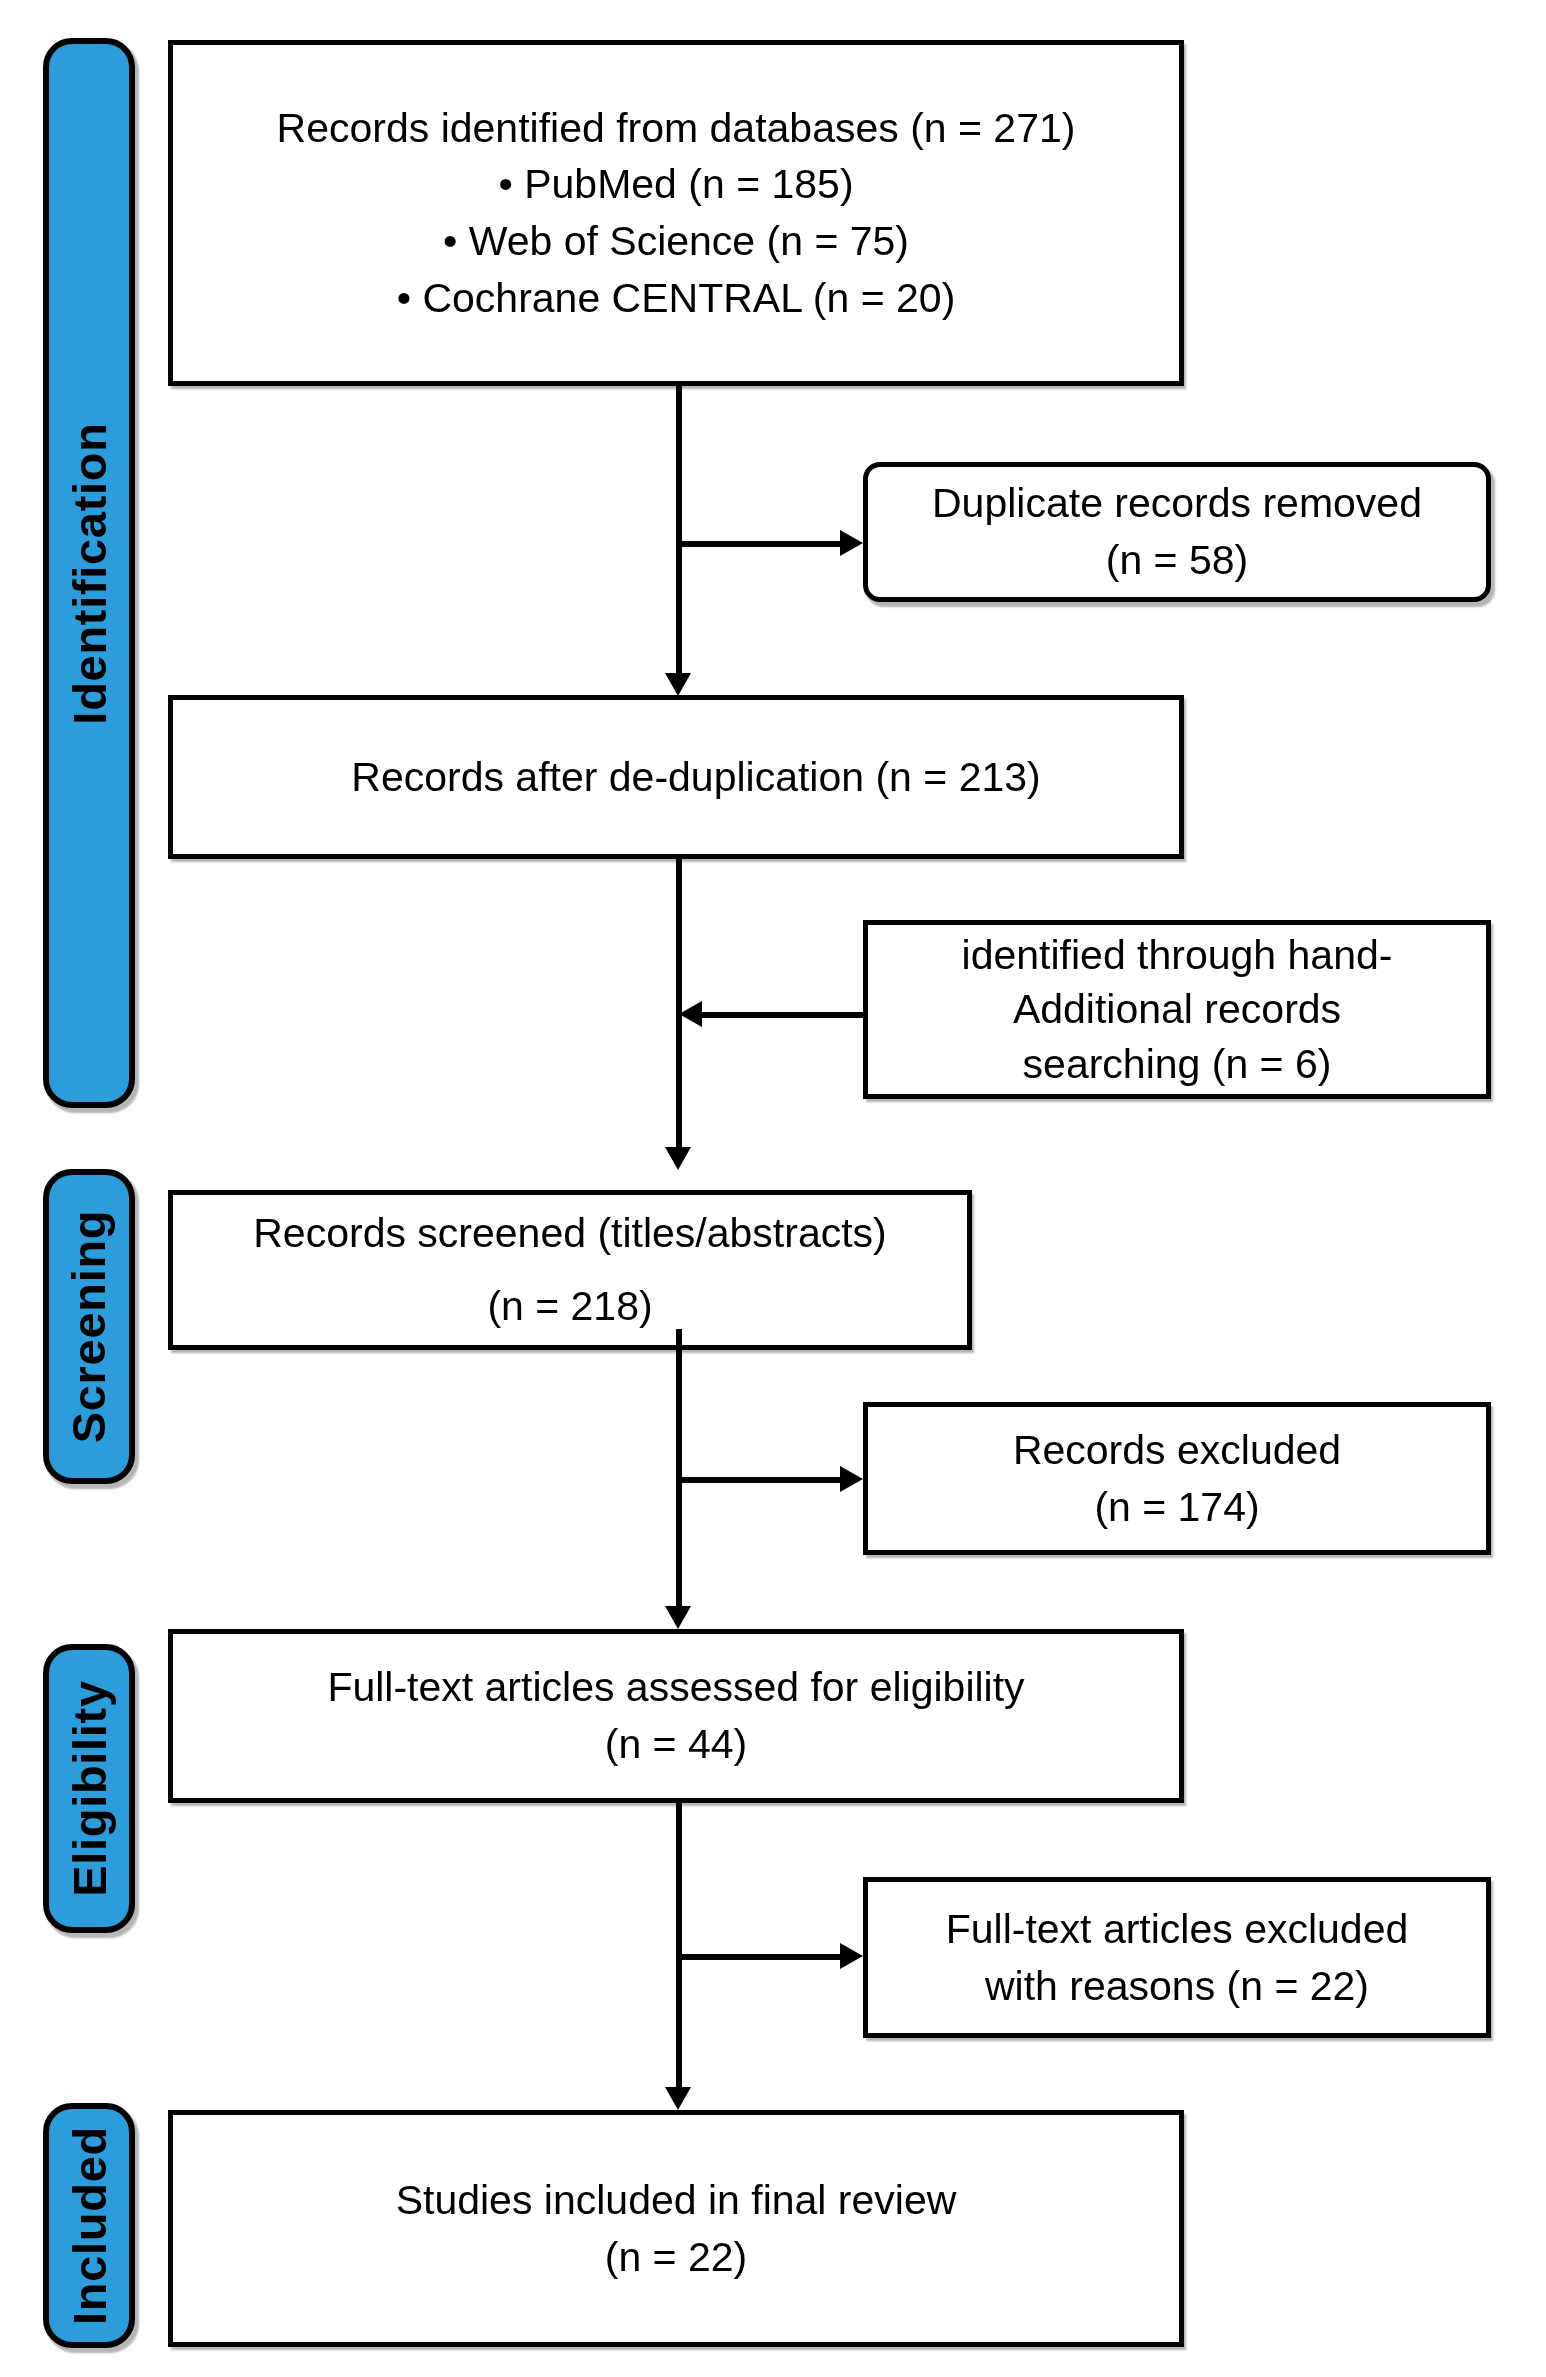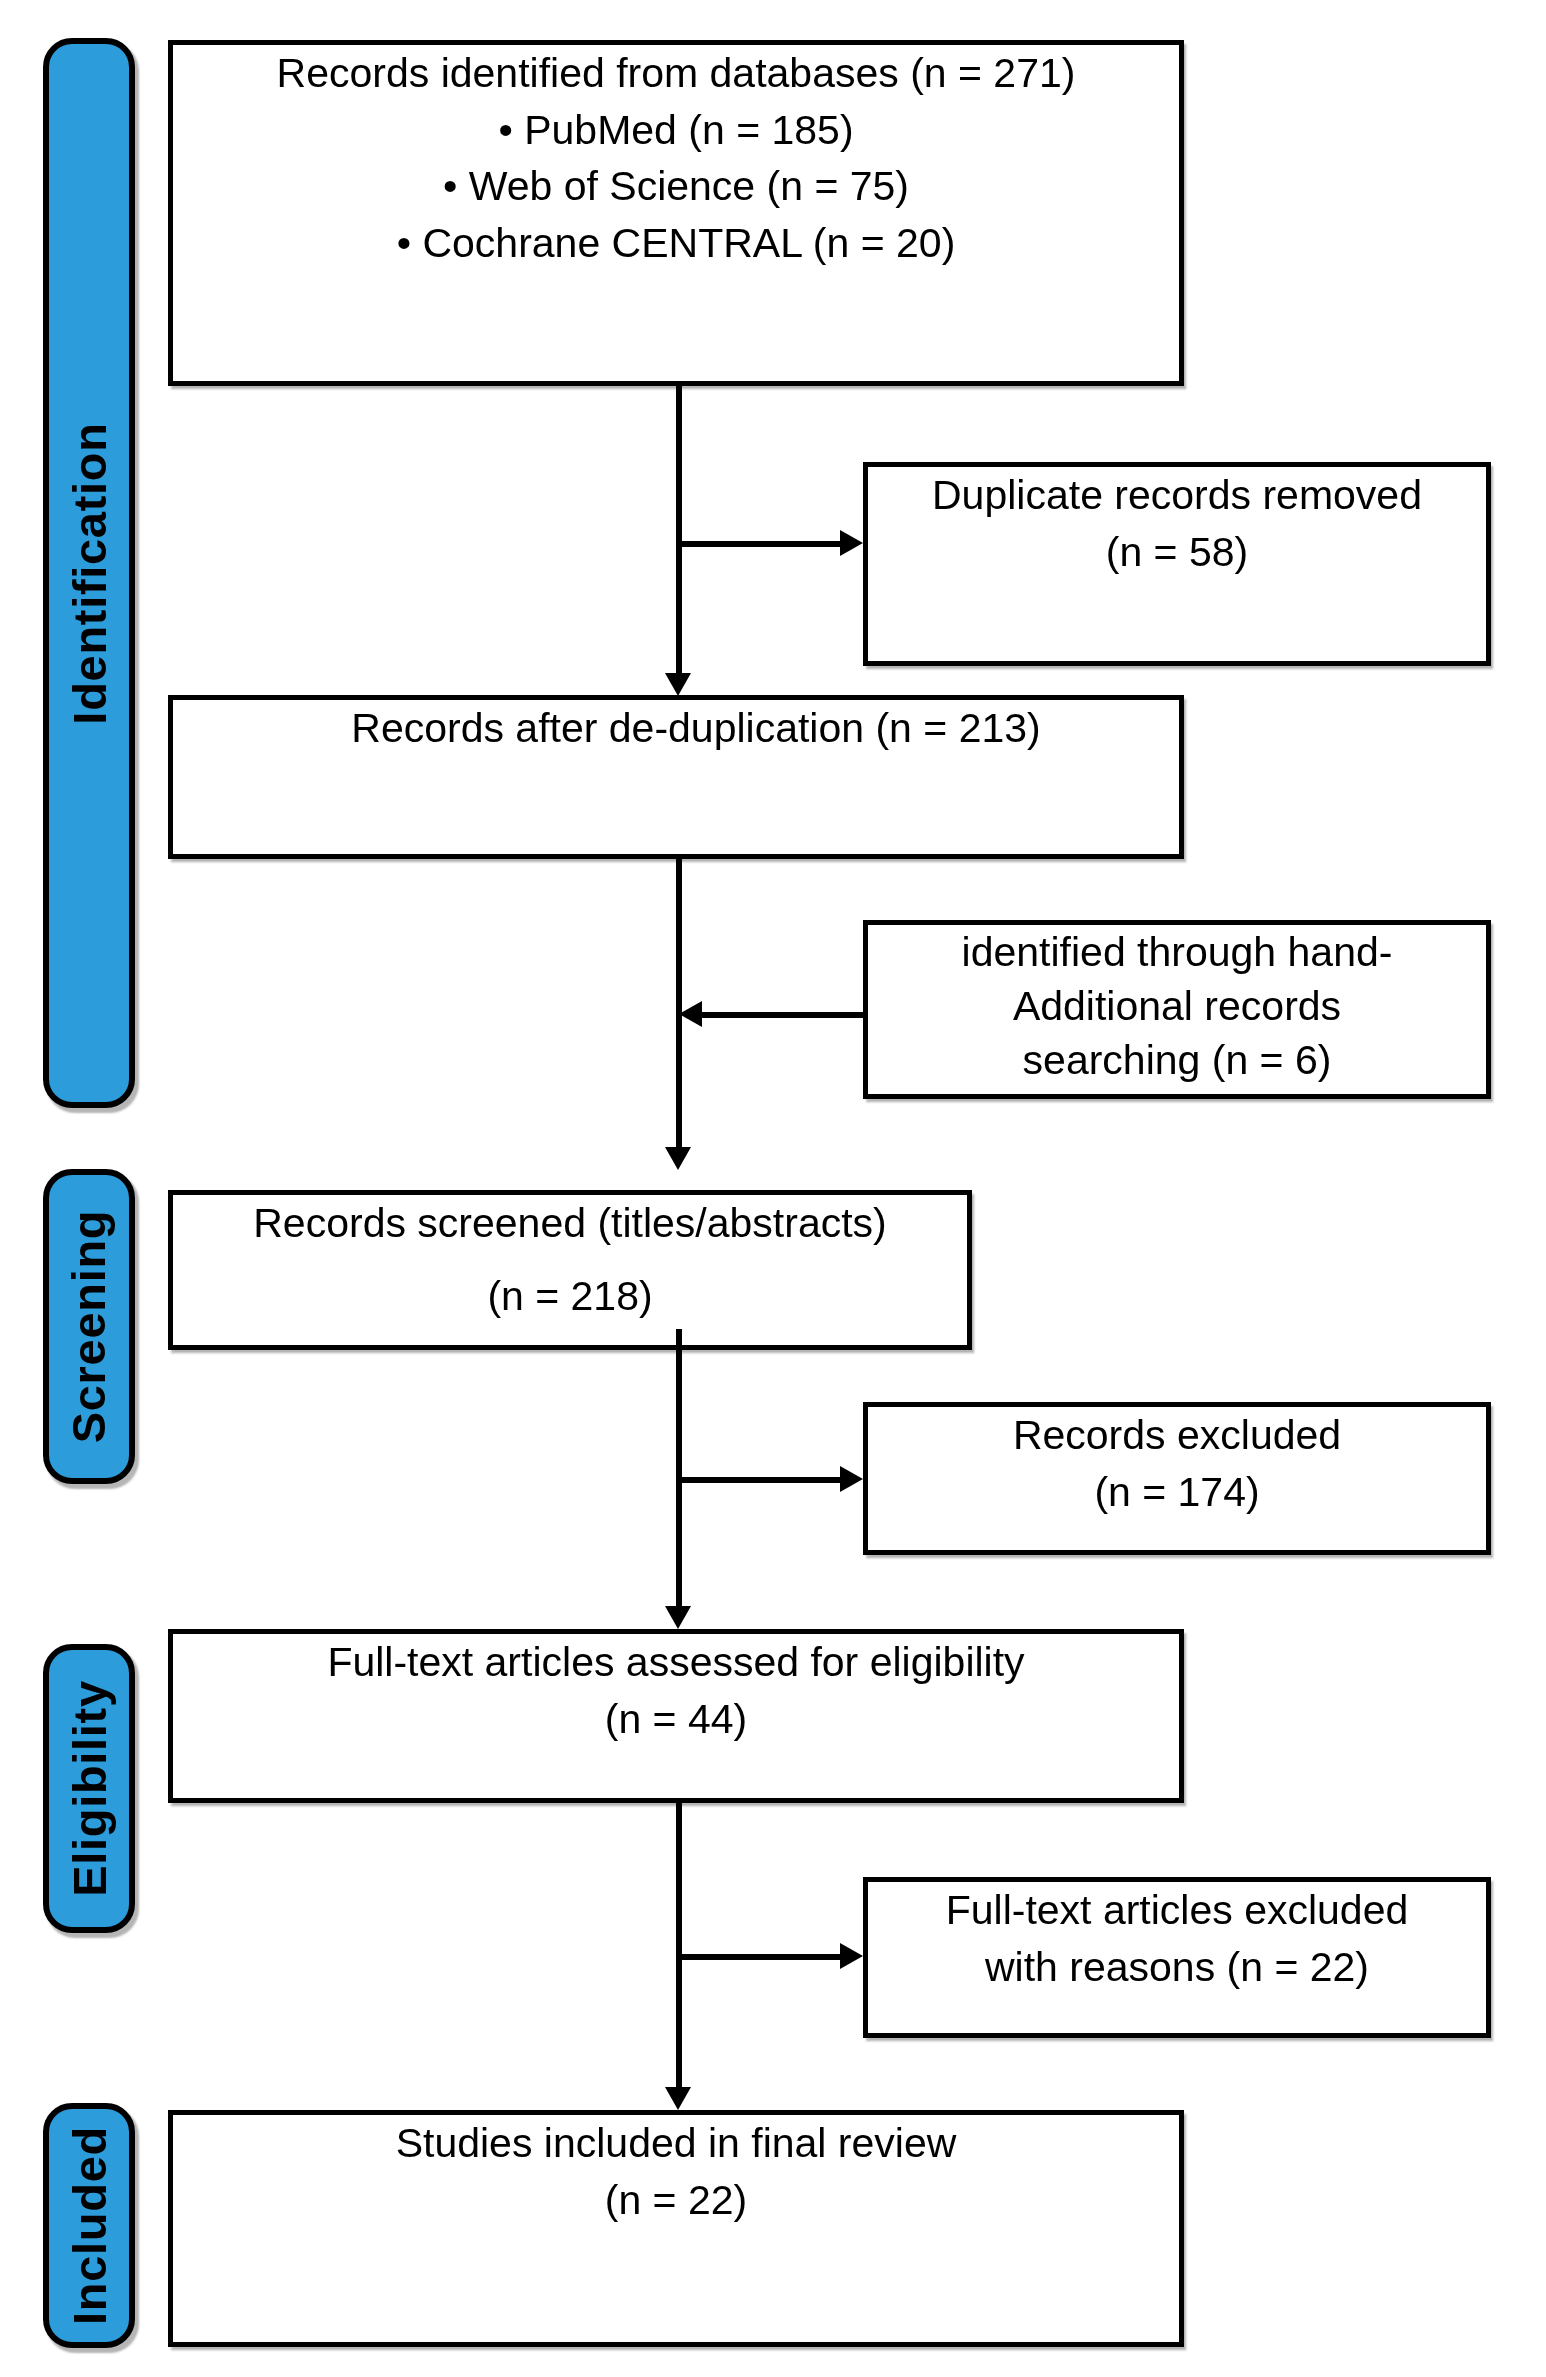--- a/index.html
+++ b/index.html
@@ -15,20 +15,21 @@
     background: #ffffff;
     overflow: hidden;
   }
   .box {
     position: absolute;
     background: #ffffff;
     border: 5.5px solid #000;
     box-sizing: border-box;
     display: flex;
     flex-direction: column;
+    justify-content: center;
     align-items: center;
     text-align: center;
     font-size: 41px;
     line-height: 1.38;
     box-shadow: 3.4px 4.1px 2.1px rgba(90,90,90,0.45);
   }
   .box .line { white-space: nowrap; }
   .stage {
     position: absolute;
     background: #2D9CDB;
@@ -105,21 +106,21 @@
   <div class="box" style="left:168px; top:1629px; width:1016px; height:174px;">
     <div class="line">Full-text articles assessed for eligibility</div>
     <div class="line">(n = 44)</div>
   </div>
 
   <div class="box" style="left:168px; top:2110px; width:1016px; height:237px;">
     <div class="line">Studies included in final review</div>
     <div class="line">(n = 22)</div>
   </div>
 
-  <div class="box" style="left:863px; top:462px; width:628px; height:204px;">
+  <div class="box" style="left:863px; top:462px; width:628px; height:140px;border-radius:17px;">
     <div class="line">Duplicate records removed</div>
     <div class="line">(n = 58)</div>
   </div>
 
   <div class="box" style="left:863px; top:920px; width:628px; height:179px; line-height:1.32;">
     <div class="line">identified through hand-</div>
     <div class="line">Additional records</div>
     <div class="line">searching (n = 6)</div>
   </div>
 

